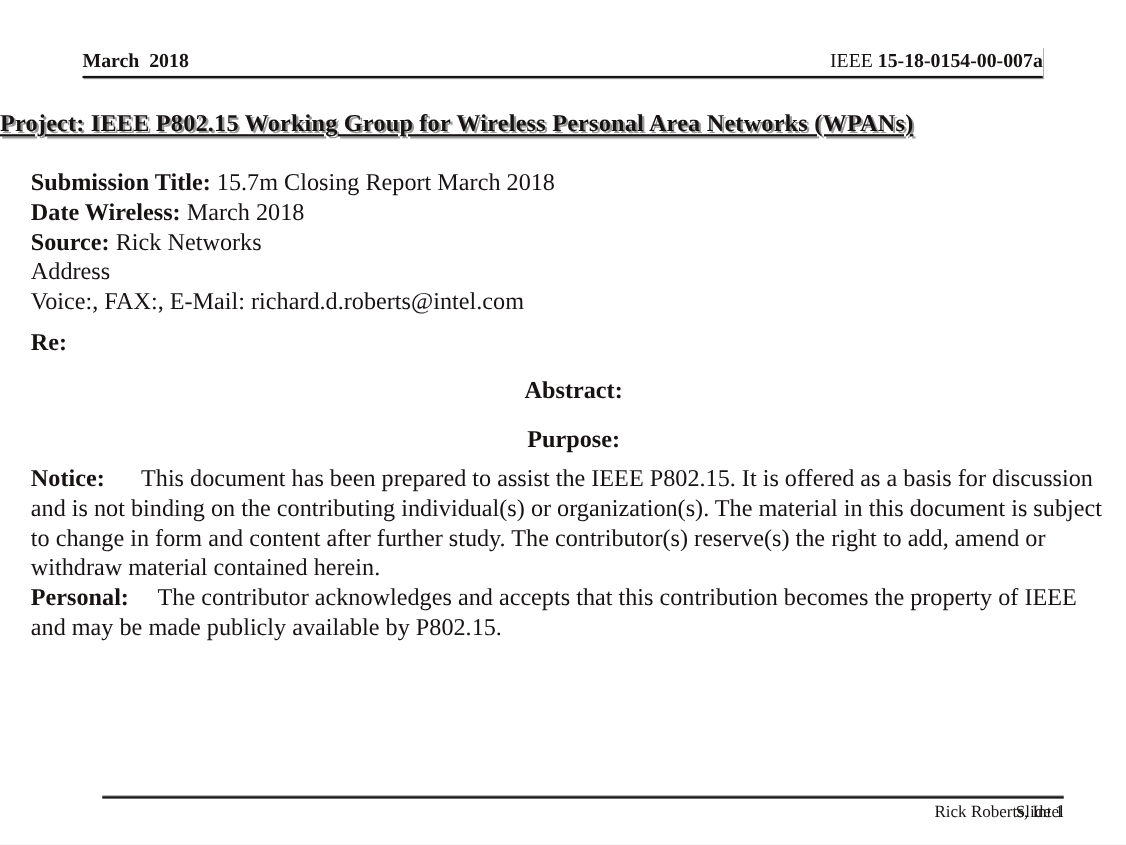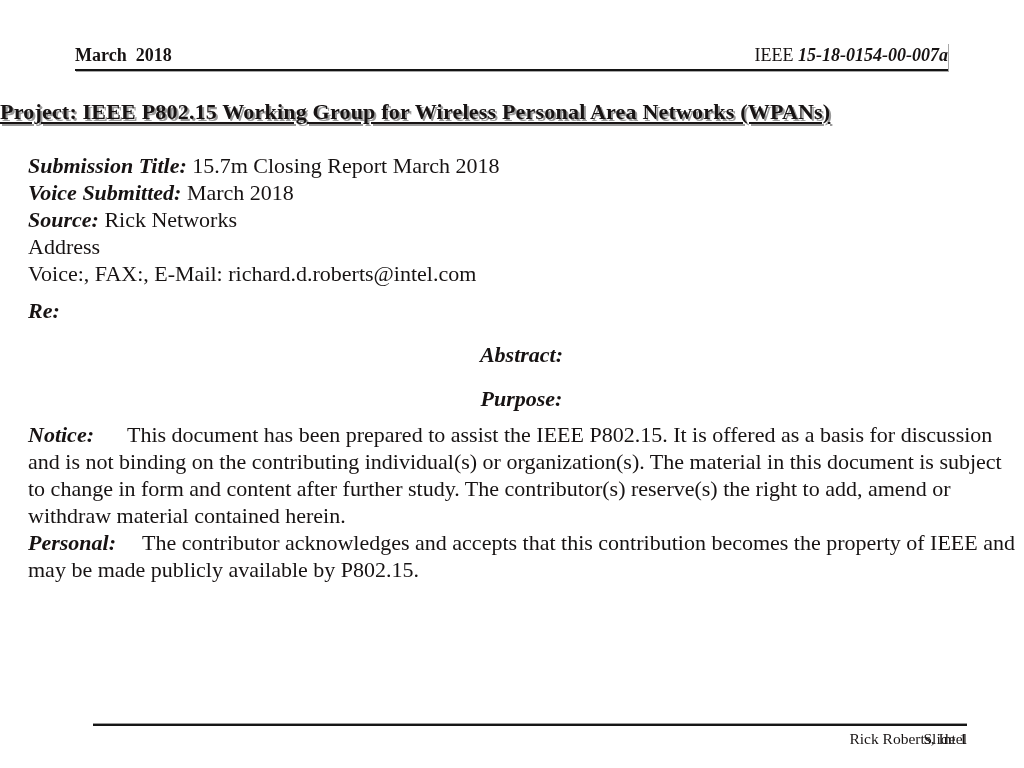--- a/index.html
+++ b/index.html
@@ -1,20 +1,20 @@
 <!DOCTYPE html>
 <html><head>
 <meta charset="utf-8">
 <style>
   html,body{margin:0;padding:0;background:#e8e8e8;}
   .slide{
     position:relative;width:1024px;height:768px;background:#ffffff;
     font-family:"Liberation Serif","DejaVu Serif",serif;color:#171313;overflow:hidden;
   }
-  .bold{font-weight:bold;font-style:italic;}
+  .bold{font-weight:bold;}
   .prespace{white-space:pre-wrap;}
 
   
   .header{
     position:absolute;left:75px;right:76px;top:43px;height:26px;
     font-size:18px;line-height:24px;
     border-bottom:2px solid #141414;
     box-shadow:1px 1px 0 #a8a8a8;
   }
   .header-left{position:absolute;left:0;top:0;font-weight:bold;}
@@ -60,21 +60,21 @@
   </div>
 
   <div class="body">
 
     <div class="line">
       <span class="bold">Submission Title:</span>
       <span>15.7m Closing Report March 2018</span>
     </div>
 
     <div class="line">
-      <span class="bold">Voice Submitted:</span>
+      <span class="bold">Date Wireless:</span>
       <span>March 2018</span>
     </div>
 
     <div class="line">
       <span class="bold">Source:</span>
       <span>Rick Networks</span>
     </div>
 
     <div class="line">Address</div>
 

